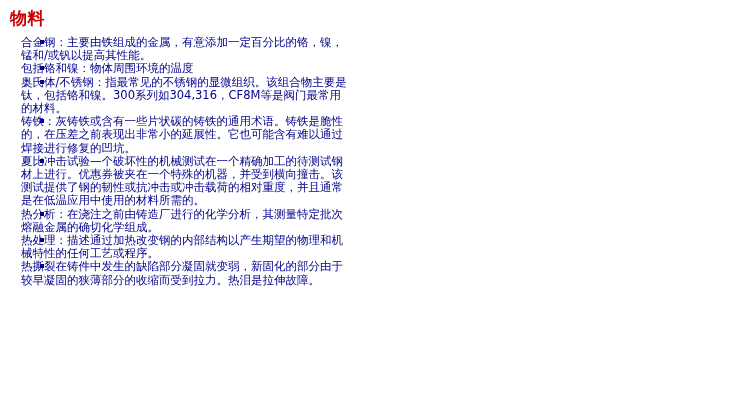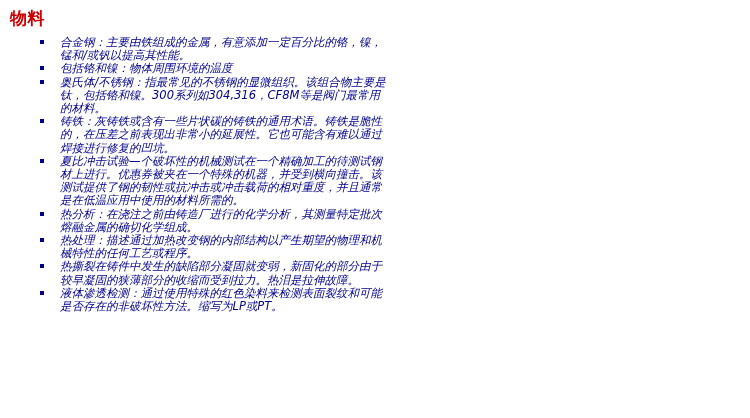--- a/index.html
+++ b/index.html
@@ -28,27 +28,26 @@
     font-family: Liberation Serif, serif;
     letter-spacing: 0.5px;
   }
   ul.glossary {
     list-style: none;
     margin: 0;
     padding: 0;
   }
   ul.glossary > li {
     position: relative;
-    padding-left: 60px;
+    padding-left: 21px;
     margin: 0 0 0 0;
     color: #00008B;
     font-size: 11.5px;
     line-height: 13.2px;
     font-family: "DejaVu Sans", "Liberation Sans", sans-serif;
-    font-style: italic;
   }
   ul.glossary > li > .bullet {
     position: absolute;
     left: 40px;
     top: 4px;
     width: 4px;
     height: 4px;
     background: #00008B;
   }
   .term-body {
@@ -120,19 +119,15 @@
       <span class="term-body">热分析：在浇注之前由铸造厂进行的化学分析，其测量特定批次熔融金属的确切化学组成。</span>
     </li>
     <li>
       <span class="bullet"></span>
       <span class="term-body">热处理：描述通过加热改变钢的内部结构以产生期望的物理和机械特性的任何工艺或程序。</span>
     </li>
     <li>
       <span class="bullet"></span>
       <span class="term-body">热撕裂在铸件中发生的缺陷部分凝固就变弱，新固化的部分由于较早凝固的狭薄部分的收缩而受到拉力。热泪是拉伸故障。</span>
     </li>
-    <li>
-      <span class="bullet"></span>
-      <span class="term-body">液体渗透检测：通过使用特殊的红色染料来检测表面裂纹和可能是否存在的非破坏性方法。缩写为LP或PT。</span>
-    </li>
   </ul>
 
 </div>
 
 </body></html>

